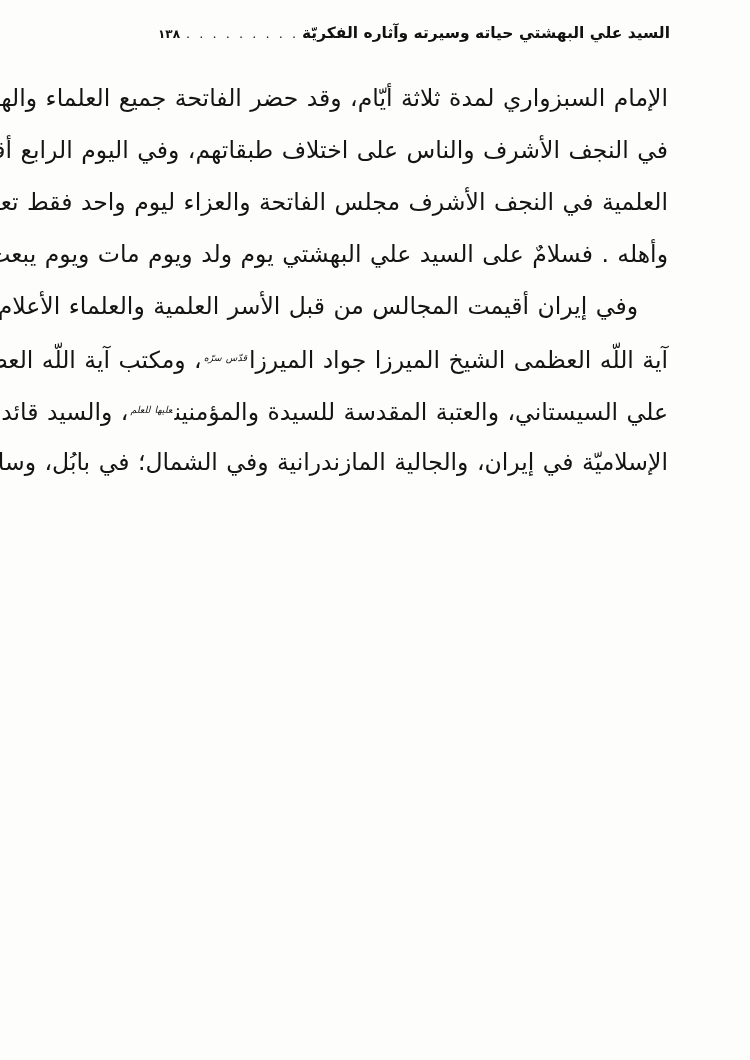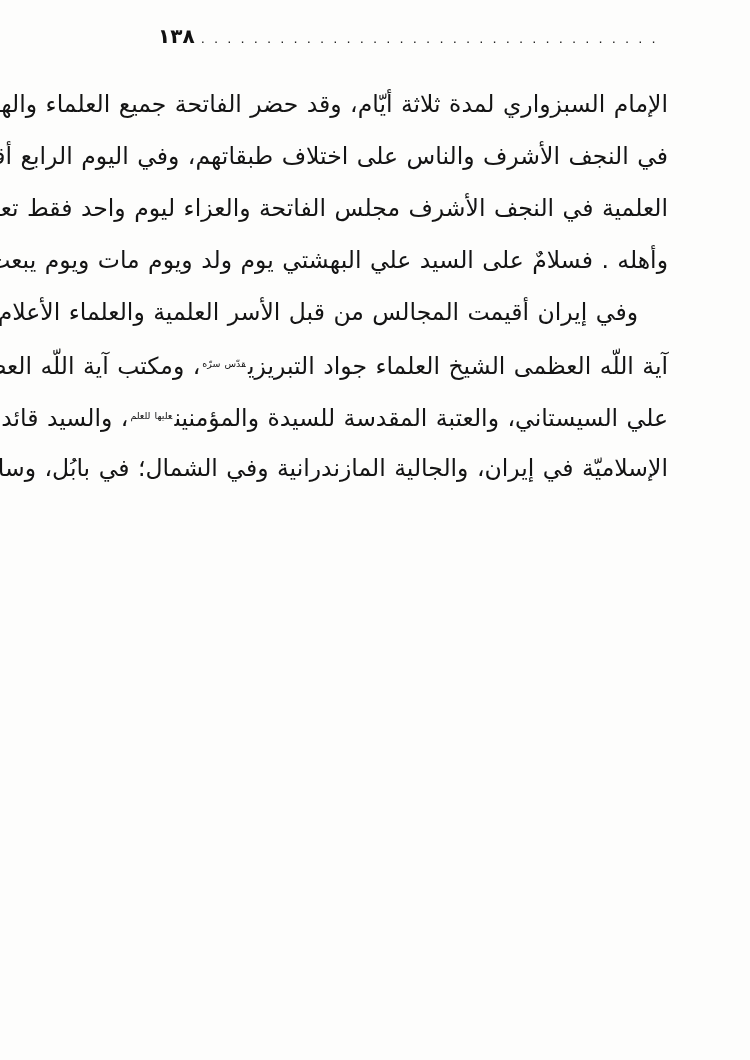--- a/index.html
+++ b/index.html
@@ -30,21 +30,21 @@
     flex:1 1 auto;
     overflow:hidden;
     font-weight:normal;
     font-size:13px;
     letter-spacing:2.5px;
     margin:0 6px;
     color:#222;
     direction:ltr;
     text-align:center;
   }
-  .header .pagenum{flex:0 0 auto;font-size:20px;}
+  .header .pagenum{flex:0 0 auto;font-size:12px;}
   
   .body{
     margin:30px 82px 0 82px;
     font-size:23.5px;
     line-height:52px;
     color:#141414;
     word-spacing:1px;
   }
   .line{
     text-align:justify;
@@ -58,36 +58,38 @@
   }
   .line.indent{
     padding-right:30px;
   }
   .hon{
     font-size:9.5px;
     letter-spacing:-0.3px;
     vertical-align:7px;
     margin:0 2px;
     white-space:nowrap;
+    font-style:italic;
   }
 </style>
 </head>
 <body>
 
 <div class="page">
 
   <header class="header">
+    <span class="title">السيد علي البهشتي حياته وسيرته وآثاره الفكريّة</span>
     <span class="leader">. . . . . . . . . . . . . . . . . . . . . . . . . . . . . . . . . . . . . . . . . . . . . . . . . . . . . . . . . . . . . . . .</span>
     <span class="pagenum">١٣٨</span>
   </header>
 
   <main class="body" id="body-text">
       <div class="line"><span>الإمام السبزواري لمدة ثلاثة أيّام، وقد حضر الفاتحة جميع العلماء والهيئة العلمية</span></div>
       <div class="line"><span>في النجف الأشرف والناس على اختلاف طبقاتهم، وفي اليوم الرابع أقامت الهيئة</span></div>
       <div class="line"><span>العلمية في النجف الأشرف مجلس الفاتحة والعزاء ليوم واحد فقط تعظيماً للعلم</span></div>
       <div class="line noj"><span>وأهله . فسلامٌ على السيد علي البهشتي يوم ولد ويوم مات ويوم يبعث حياً .</span></div>
       <div class="line indent"><span>وفي إيران أقيمت المجالس من قبل الأسر العلمية والعلماء الأعلام، منهم :</span></div>
-      <div class="line"><span>آية اللّه العظمى الشيخ العلماء جواد التبريزي</span><span class="hon">قدّس سرّه</span><span>، ومكتب آية اللّه العظمى السيّد</span></div>
+      <div class="line"><span>آية اللّه العظمى الشيخ الميرزا جواد الميرزا</span><span class="hon">قدّس سرّه</span><span>، ومكتب آية اللّه العظمى السيّد</span></div>
       <div class="line"><span>علي السيستاني، والعتبة المقدسة للسيدة والمؤمنين</span><span class="hon">عليها للعلم</span><span>، والسيد قائد الثورة</span></div>
       <div class="line"><span>الإسلاميّة في إيران، والجالية المازندرانية وفي الشمال؛ في بابُل، وساري، قائم</span></div>
     </main>
 
 </div>
 
 </body></html>

